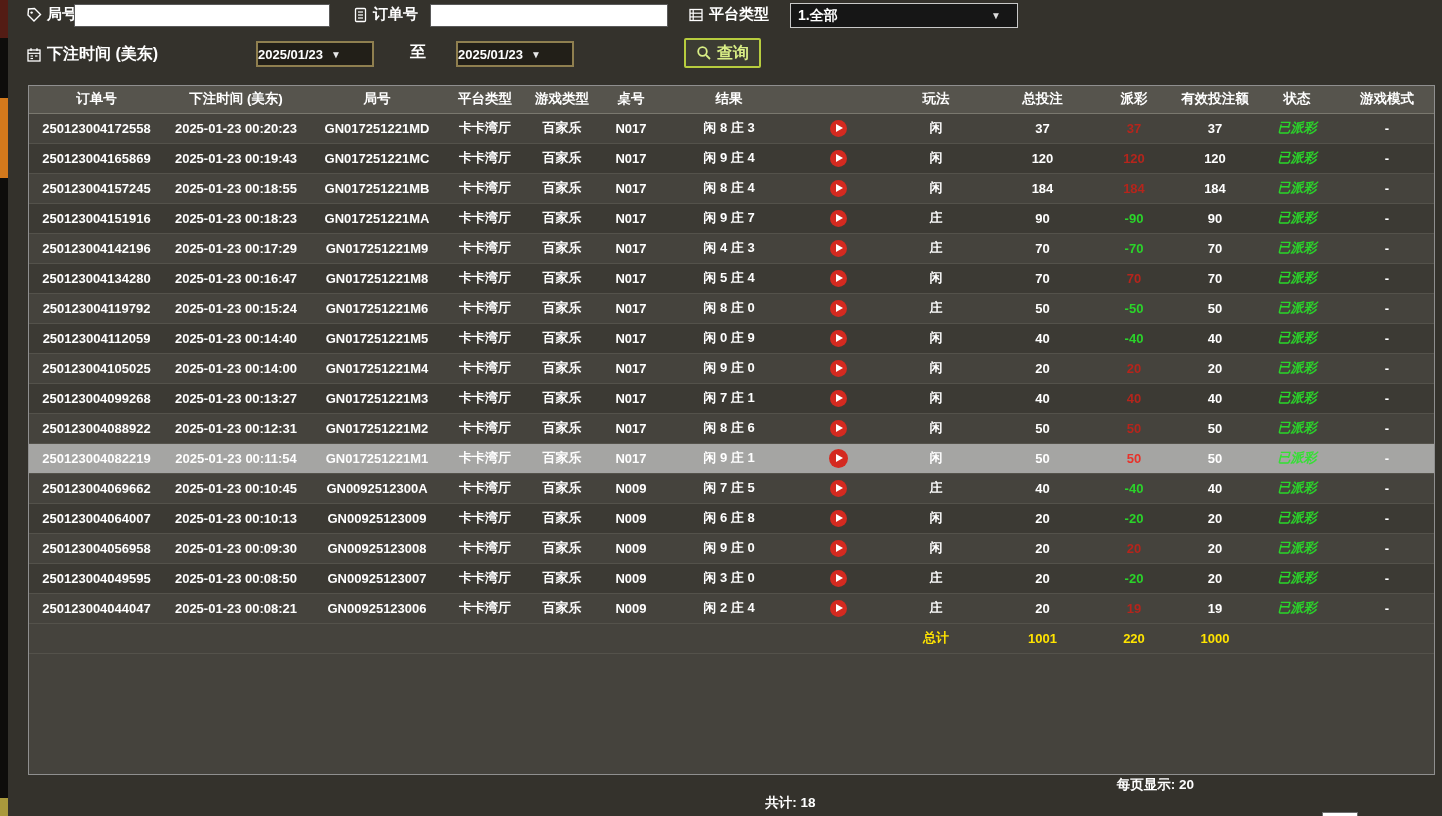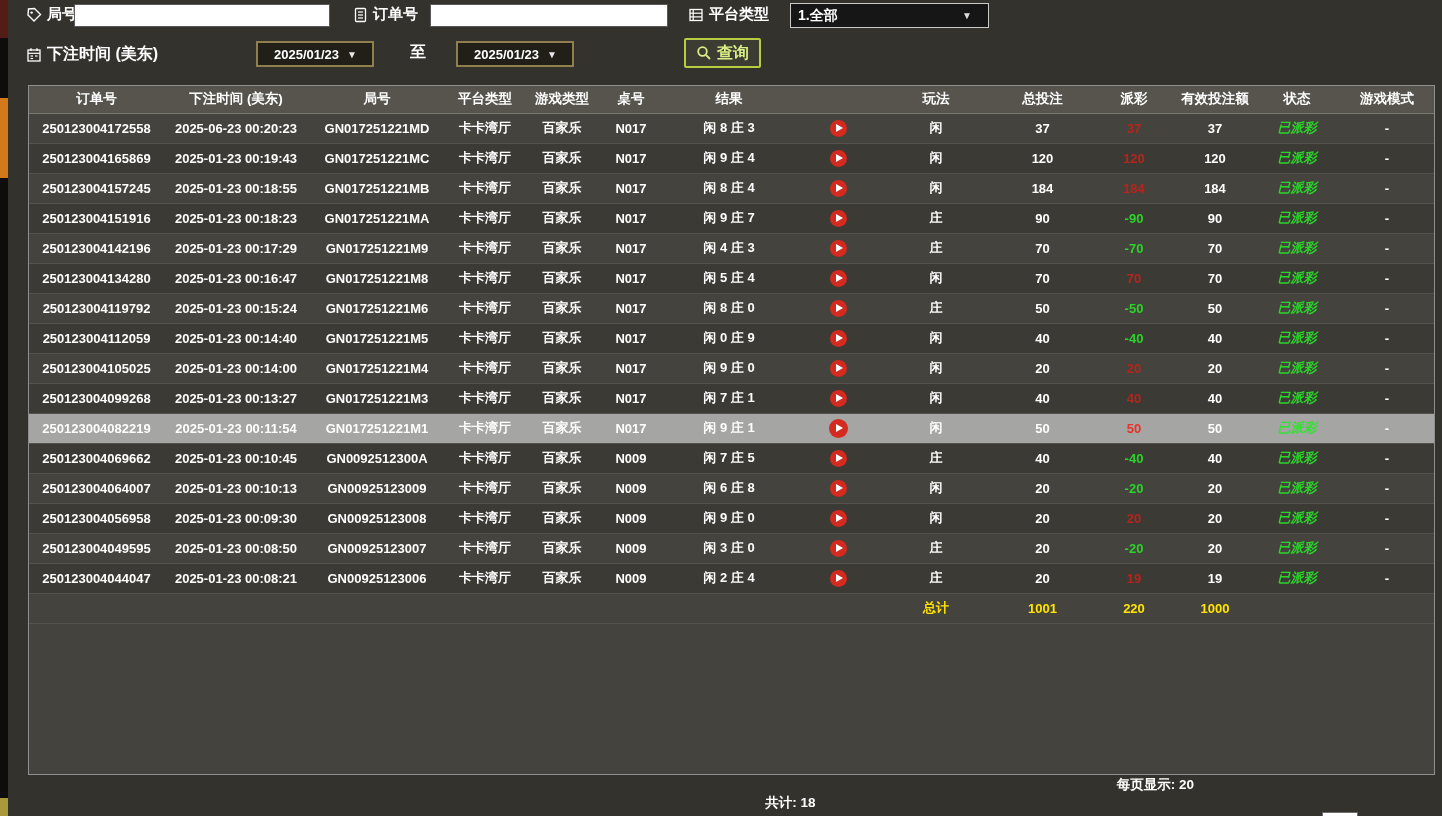--- a/index.html
+++ b/index.html
@@ -15,28 +15,28 @@
   .seg-orange { position:absolute; left:0; top:98px; width:8px; height:80px; background:#d3791c; }
   .seg-yellow { position:absolute; left:0; bottom:0; width:8px; height:18px; background:#a9993c; }
 
   
   .filters { position:absolute; left:0; top:0; width:1442px; height:85px; }
   .f-label { position:absolute; display:flex; align-items:center; gap:5px;
              font-size:15px; font-weight:bold; white-space:nowrap; }
   .f-label svg { flex:0 0 auto; }
   .input-white { position:absolute; height:23px; background:#fff; border:1px solid #5a5a5a;
                  font-size:13px; color:#000; padding:0 5px; }
-  .select-box { position:absolute; left:790px; top:3px; width:199px; height:25px;
+  .select-box { position:absolute; left:790px; top:3px; width:228px; height:25px;
                 background:#161616; border:1px solid #c9c9c9; cursor:pointer;
                 display:flex; align-items:center; justify-content:space-between;
                 padding:0 16px 0 7px; font-size:14px; font-weight:bold; color:#fff; }
   .select-box .caret { font-size:10px; color:#ddd; }
   .date-btn { position:absolute; height:26px; background:#221f18; border:2px solid #8f7f4f;
               color:#fff; font-weight:bold; font-size:13px; cursor:pointer;
-              display:flex; align-items:center; gap:8px; padding:0 16px; }
+              display:flex; align-items:center; gap:8px; padding:0 0; }
   .date-btn .caret { font-size:10px; color:#e8e8e8; }
   .to-label { position:absolute; font-size:16px; font-weight:bold; }
   .search-btn { position:absolute; left:684px; top:38px; height:30px; padding:0 10px;
                 background:#3c3c33; border:2px solid #b7cc3e; border-radius:2px;
                 color:#d9ef86; font-weight:bold; font-size:16px; cursor:pointer;
                 display:flex; align-items:center; gap:5px;font-family:Liberation Serif, serif; }
 
   
   .table-wrap { position:absolute; left:28px; top:85px; width:1407px; height:690px;
                 background:#45433d; border:1px solid #8f8f8f; overflow:hidden; }
@@ -182,21 +182,21 @@
           <th>总投注</th>
           <th>派彩</th>
           <th>有效投注额</th>
           <th>状态</th>
           <th>游戏模式</th>
         </tr>
       </thead>
     <tbody id="table-body">
         <tr>
           <td>250123004172558</td>
-          <td>2025-06-23 00:20:23</td>
+          <td>2025-01-23 00:20:23</td>
           <td>GN017251221MD</td>
           <td>卡卡湾厅</td>
           <td>百家乐</td>
           <td>N017</td>
           <td>闲 8 庄 3</td>
           <td><span class="playbtn"></span></td>
           <td>闲</td>
           <td>37</td>
           <td class="win">37</td>
           <td>37</td>
@@ -337,20 +337,36 @@
           <td>GN017251221M3</td>
           <td>卡卡湾厅</td>
           <td>百家乐</td>
           <td>N017</td>
           <td>闲 7 庄 1</td>
           <td><span class="playbtn"></span></td>
           <td>闲</td>
           <td>40</td>
           <td class="win">40</td>
           <td>40</td>
+          <td class="status">已派彩</td>
+          <td>-</td>
+        </tr>
+        <tr>
+          <td>250123004088922</td>
+          <td>2025-01-23 00:12:31</td>
+          <td>GN017251221M2</td>
+          <td>卡卡湾厅</td>
+          <td>百家乐</td>
+          <td>N017</td>
+          <td>闲 8 庄 6</td>
+          <td><span class="playbtn"></span></td>
+          <td>闲</td>
+          <td>50</td>
+          <td class="win">50</td>
+          <td>50</td>
           <td class="status">已派彩</td>
           <td>-</td>
         </tr>
         <tr class="selected">
           <td>250123004082219</td>
           <td>2025-01-23 00:11:54</td>
           <td>GN017251221M1</td>
           <td>卡卡湾厅</td>
           <td>百家乐</td>
           <td>N017</td>

